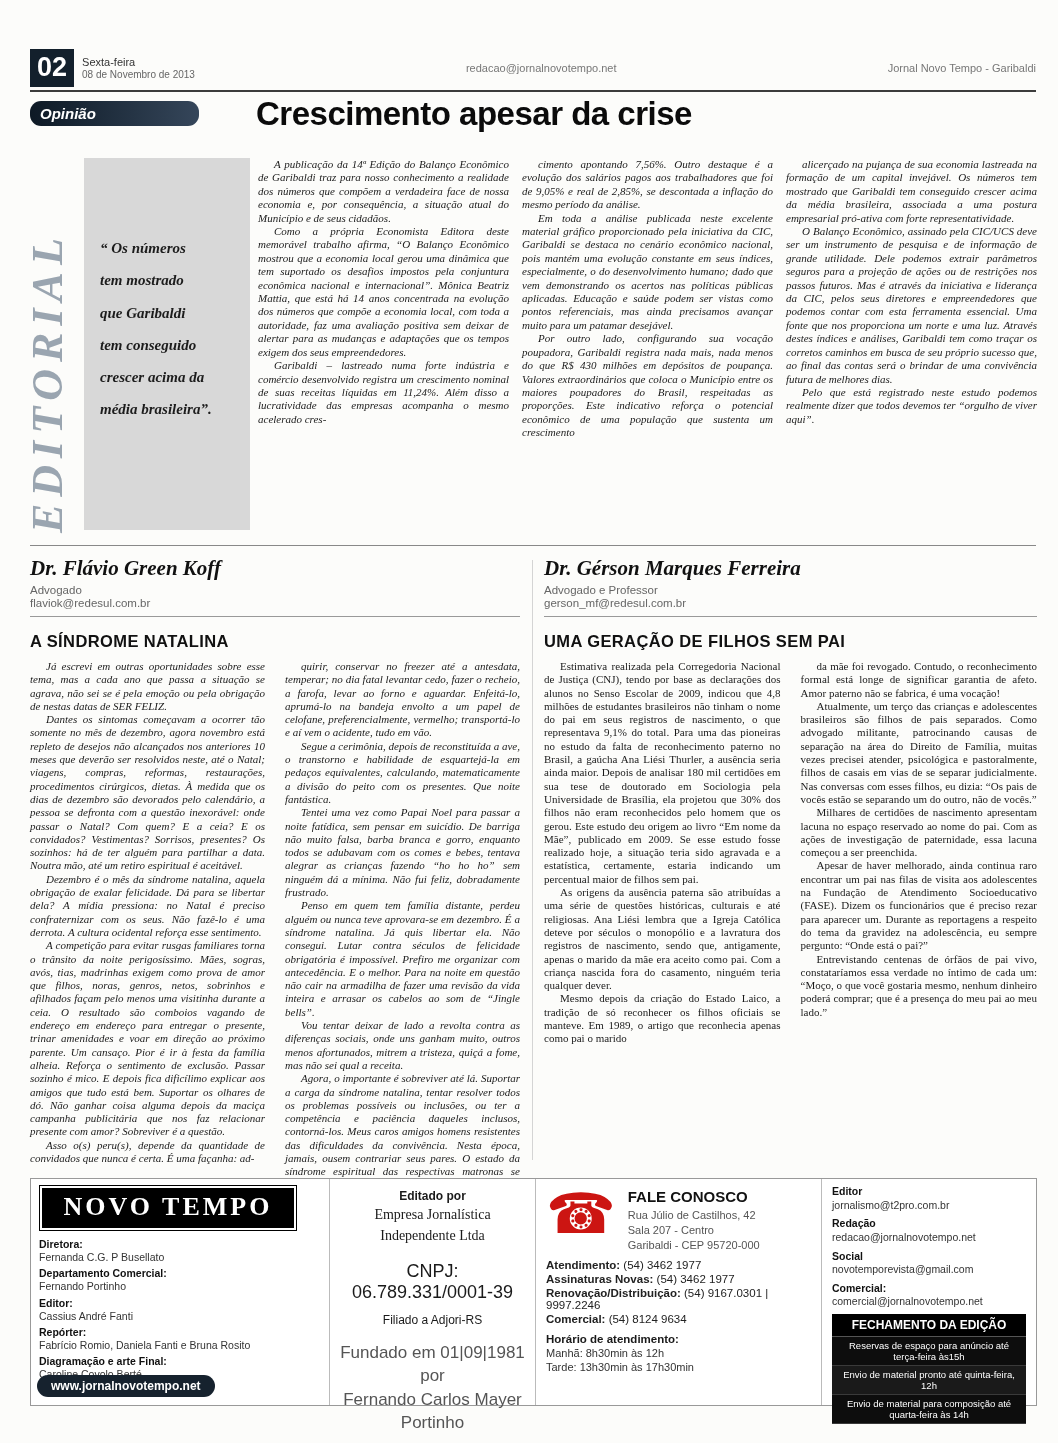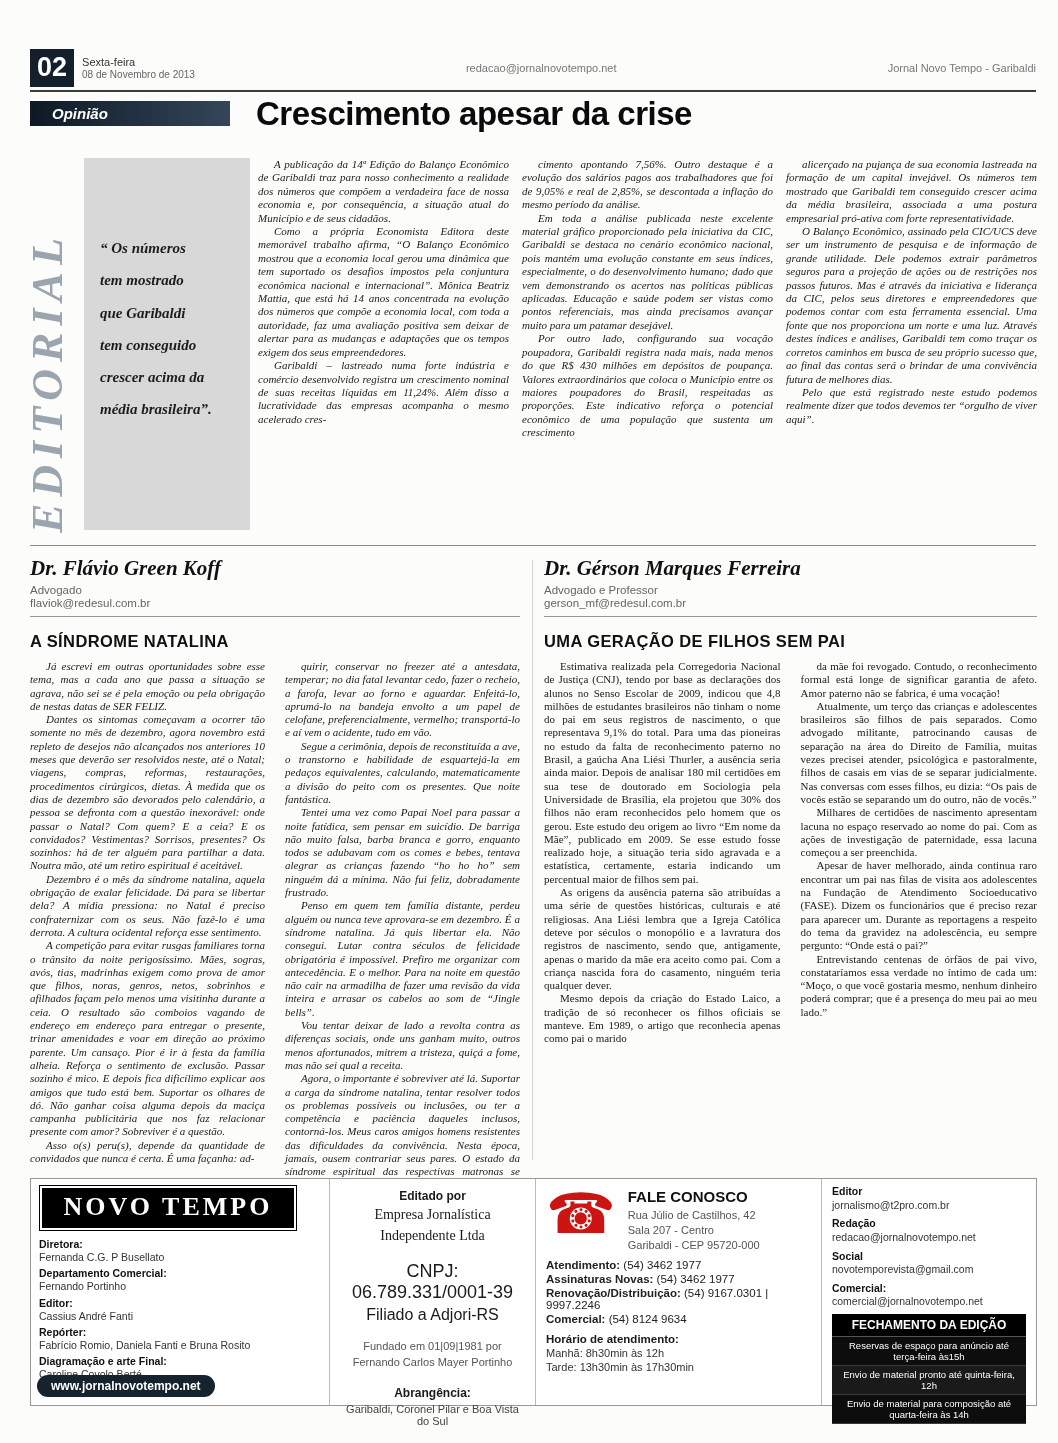--- a/index.html
+++ b/index.html
@@ -8,23 +8,23 @@
   
   .topbar{position:absolute;left:30px;top:50px;width:1006px;height:36px;display:flex;align-items:center;
           font-family:"Liberation Sans",sans-serif;}
   .pagenum{background:#13202c;color:#fff;font-weight:bold;font-size:27px;line-height:1;padding:5px 7px 6px;}
   .dateblock{margin-left:8px;}
   .weekday{font-size:11px;color:#333;}
   .date{font-size:10px;color:#666;margin-top:1px;}
   .header-center{flex:1;text-align:center;font-size:11px;color:#777;}
   .header-right{font-size:11px;color:#777;}
   .header-rule{position:absolute;left:30px;top:90px;width:1006px;border-top:2px solid #3c3c3c;}
-  .section-label{position:absolute;left:30px;top:101px;width:200px;height:25px;box-sizing:border-box;
+  .section-label{position:absolute;left:30px;top:101px;width:169px;height:25px;box-sizing:border-box;
           background:linear-gradient(90deg,#0d1925,#35465a);color:#fff;font-family:"Liberation Sans",sans-serif;
-          font-style:italic;font-weight:bold;font-size:15px;line-height:25px;padding-left:22px;}
+          font-style:italic;font-weight:bold;font-size:15px;line-height:25px;padding-left:10px;border-radius:11px;}
   .headline{position:absolute;left:256px;top:95px;margin:0;font-family:"Liberation Sans",sans-serif;
           font-weight:bold;font-size:33px;color:#0b0b0b;letter-spacing:-0.5px;}
   
   .vertical-label{position:absolute;left:22px;top:533px;width:312px;height:52px;transform:rotate(-90deg);
           transform-origin:0 0;font-style:italic;font-weight:bold;font-size:44px;letter-spacing:7px;
           color:#9aa5b0;font-family:"Liberation Serif",serif;}
   .pullquote-box{position:absolute;left:84px;top:158px;width:166px;height:372px;background:#d8d8d8;
           box-sizing:border-box;padding:74px 10px 0 16px;}
   .pullquote-text{font-style:italic;font-weight:bold;font-size:15px;line-height:2.15;color:#1c1c1c;white-space:pre-line;}
   .editorial-cols{position:absolute;left:258px;top:158px;width:779px;display:flex;gap:13px;}
@@ -58,22 +58,22 @@
   .logo-box{background:#000;color:#fff;text-align:center;font-family:"Liberation Serif",serif;
           font-weight:bold;font-size:26px;letter-spacing:3px;padding:4px 0 6px;}
   .staff{margin-top:7px;font-size:10.5px;color:#333;}
   .staff .pair{margin-bottom:3px;line-height:1.25;}
   .staff b{color:#111;}
   .site-bar{position:absolute;left:6px;bottom:8px;background:#16222e;color:#fff;font-weight:bold;
           font-size:12px;padding:4px 14px;border-radius:11px;}
   .pub-label{font-weight:bold;font-size:12px;margin-top:2px;}
   .pub-company{font-size:14px;line-height:1.3;margin-top:3px;font-family:"Liberation Serif",serif;}
   .pub-cnpj{font-size:18px;margin-top:16px;}
-  .pub-affil{font-size:16px;margin-top:3px;}
-  .pub-founded{font-size:11px;color:#555;margin-top:15px;line-height:1.35;}
+  .pub-affil{font-size:12px;margin-top:10px;}
+  .pub-founded{font-size:17px;color:#555;margin-top:15px;line-height:1.35;}
   .pub-coverage-label{font-weight:bold;font-size:12px;margin-top:16px;}
   .pub-coverage{font-size:11px;color:#444;margin-top:3px;}
   .contact-top{display:flex;gap:12px;}
   .phone-icon{color:#cc1512;font-size:56px;line-height:58px;}
   .fale-title{font-weight:bold;font-size:15px;color:#111;margin-top:3px;}
   .addr{font-size:11px;color:#555;line-height:1.35;margin-top:3px;}
   .addr p{margin:0;text-indent:0;}
   .phones{margin-top:6px;font-size:11.5px;color:#222;}
   .phones .pair{margin-bottom:2px;}
   .hours-title{font-weight:bold;font-size:11.5px;margin-top:8px;}

